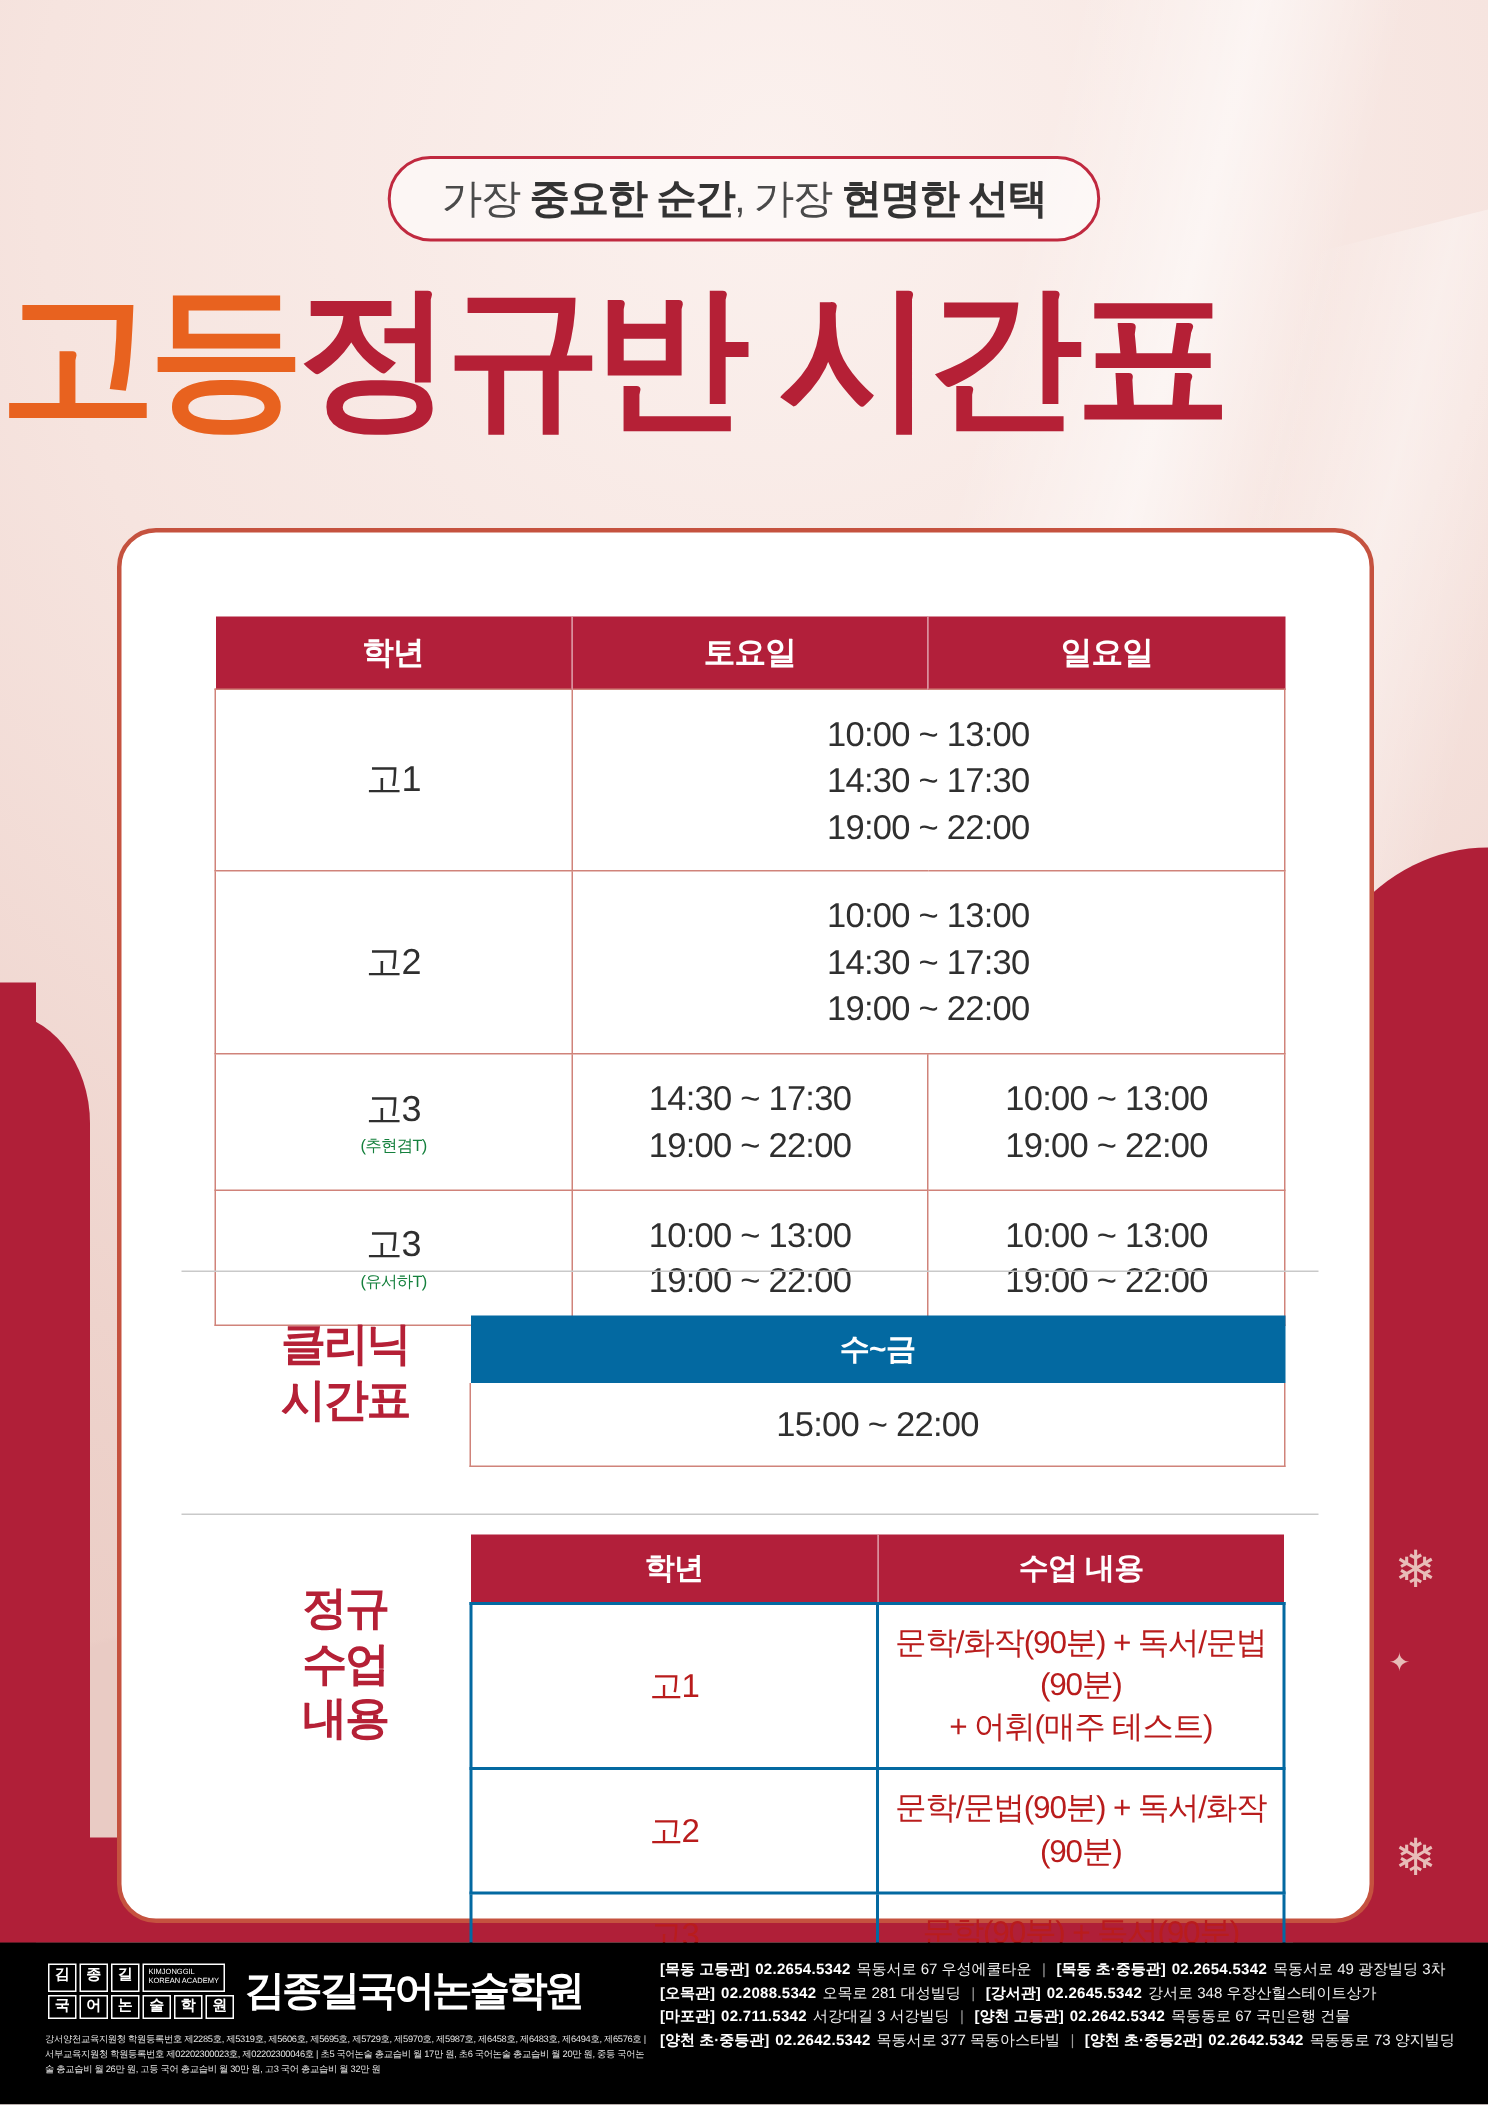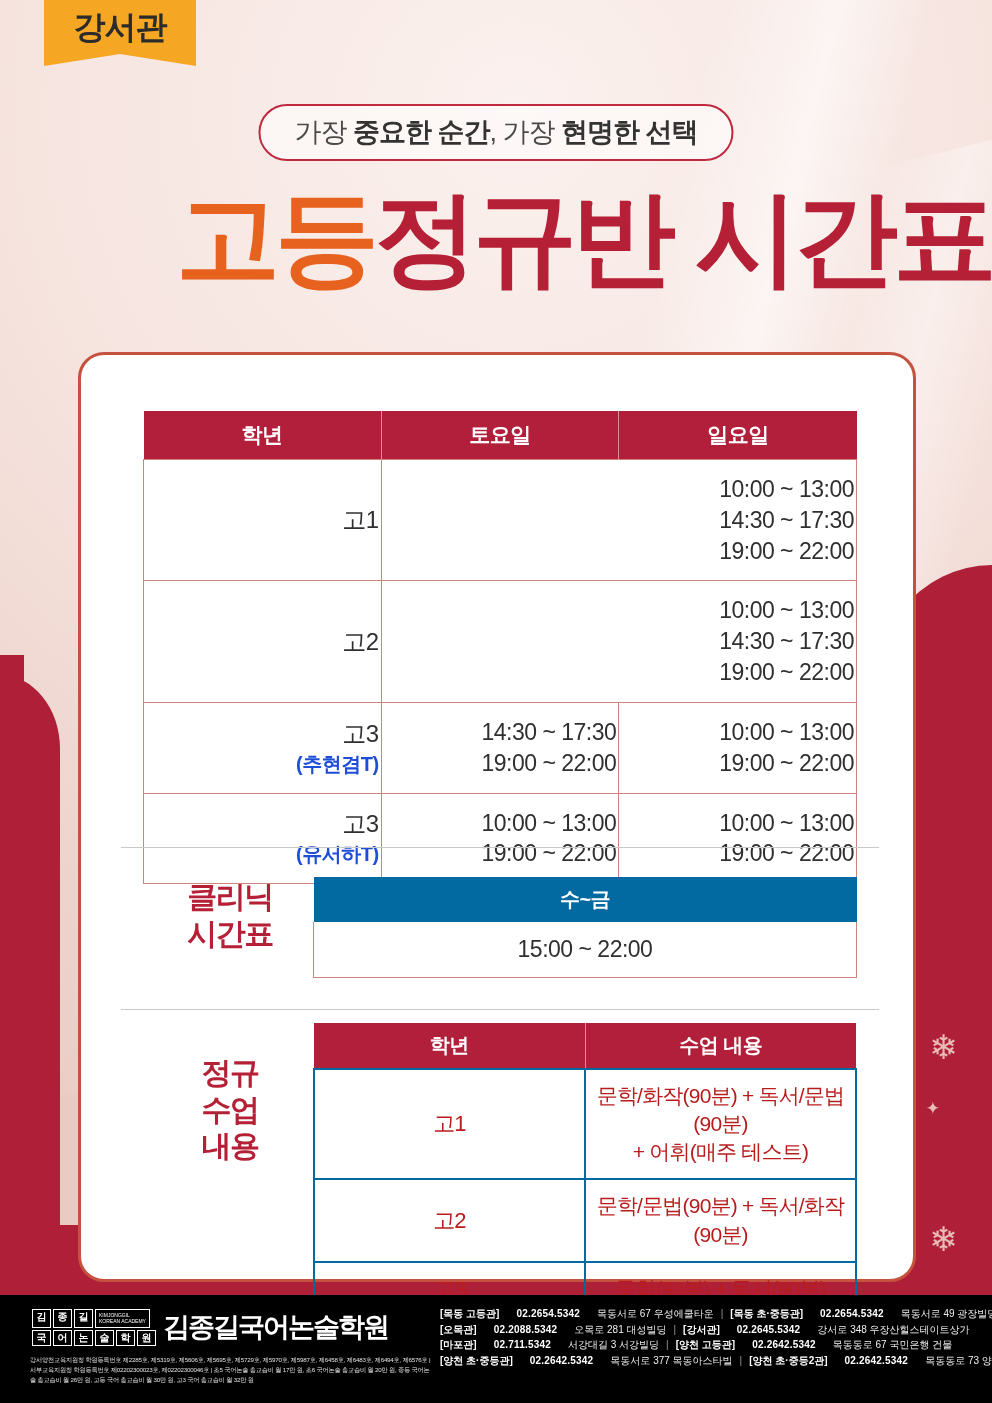--- a/index.html
+++ b/index.html
@@ -69,21 +69,21 @@
   .tagline{
     position:absolute;left:50%;transform:translateX(-50%);top:104px;
     border:2px solid #c0293f;border-radius:32px;
     background:rgba(255,255,255,.55);
     padding:8px 34px 9px;
     font-size:27px;color:#4a4a4a;letter-spacing:-1px;white-space:nowrap;
   }
   .tagline b{color:#333;font-weight:bold;}
 
   .title{
-    position:absolute;left:0;right:0;top:186px;text-align:right;
+    position:absolute;left:0;right:0;top:186px;text-align:left;
     font-size:104px;font-weight:bold;letter-spacing:-5px;line-height:1;
     white-space:nowrap;
   }
   .title .t-org{color:#e8621f;}
   .title .t-main{color:#b52036;}
 
   
   .card{
     position:absolute;left:78px;top:352px;width:838px;height:930px;
     background:#fff;border:3px solid #c5523f;border-radius:26px;
@@ -97,25 +97,25 @@
     table-layout:fixed;
   }
   .sched th{
     background:#b21f3a;color:#fff;font-size:21px;font-weight:bold;
     padding:10px 0;letter-spacing:-.5px;
     border-right:1px solid #d98f9c;
   }
   .sched th:last-child{border-right:none;}
   .sched td{
     border:1px solid #d0837a;
-    font-size:23px;color:#2f2f2f;text-align:right;
+    font-size:23px;color:#2f2f2f;text-align:center;
     padding:14px 2px;line-height:1.34;letter-spacing:-.5px;
   }
   .sched td.grade{width:198px;font-size:24px;}
-  .sched td.grade .sub{display:block;font-size:20px;color:#1d4ed8;margin-top:1px;font-weight:bold;}
+  .sched td.grade .sub{display:block;font-size:11px;color:#15803d;margin-top:1px;}
   .sched tr.tall td{height:86px;}
 
   
   .divider{
     position:absolute;left:40px;width:758px;height:1px;background:#c9c9c9;
   }
   .divider.d1{top:492px;}
   .divider.d2{top:654px;}
 
   
@@ -173,21 +173,21 @@
   .fineprint{
     position:absolute;left:30px;top:60px;width:404px;
     font-size:6.2px;line-height:1.62;color:#e3e3e3;letter-spacing:-.2px;
   }
 
   .branches{
     position:absolute;left:440px;top:13px;right:8px;
     display:flex;flex-direction:column;gap:3px;
   }
   .brow{display:flex;align-items:baseline;font-size:10px;line-height:1.25;white-space:nowrap;}
-  .bitem{display:flex;align-items:flex-end;gap:17px;}
+  .bitem{display:flex;align-items:flex-end;gap:4px;}
   .bitem .bname{font-weight:bold;}
   .bitem .bphone{font-weight:bold;letter-spacing:.2px;}
   .bitem .baddr{color:#f0f0f0;}
   .bsep{padding:0 7px;color:#9a9a9a;}
 </style>
 </head>
 <body>
 
 <div class="stage">
 
@@ -198,23 +198,20 @@
   <div class="red-bottom-mask"></div>
   <div class="red-left"></div>
   <div class="red-left-fill"></div>
   <div class="red-right"></div>
 
   <span class="flake f1">❄</span>
   <span class="flake f2">✦</span>
   <span class="flake f3">✦</span>
   <span class="flake f4">❄</span>
 
-  <div class="ribbon">
-    <span>강서관</span>
-  </div>
 
   <div class="tagline">
     <span>가장 </span><b>중요한 순간</b><span>, 가장 </span><b>현명한 선택</b>
   </div>
 
   <div class="title">
     <span class="t-org">고등</span><span class="t-main">정규반 시간표</span>
   </div>
 
   <div class="card">

